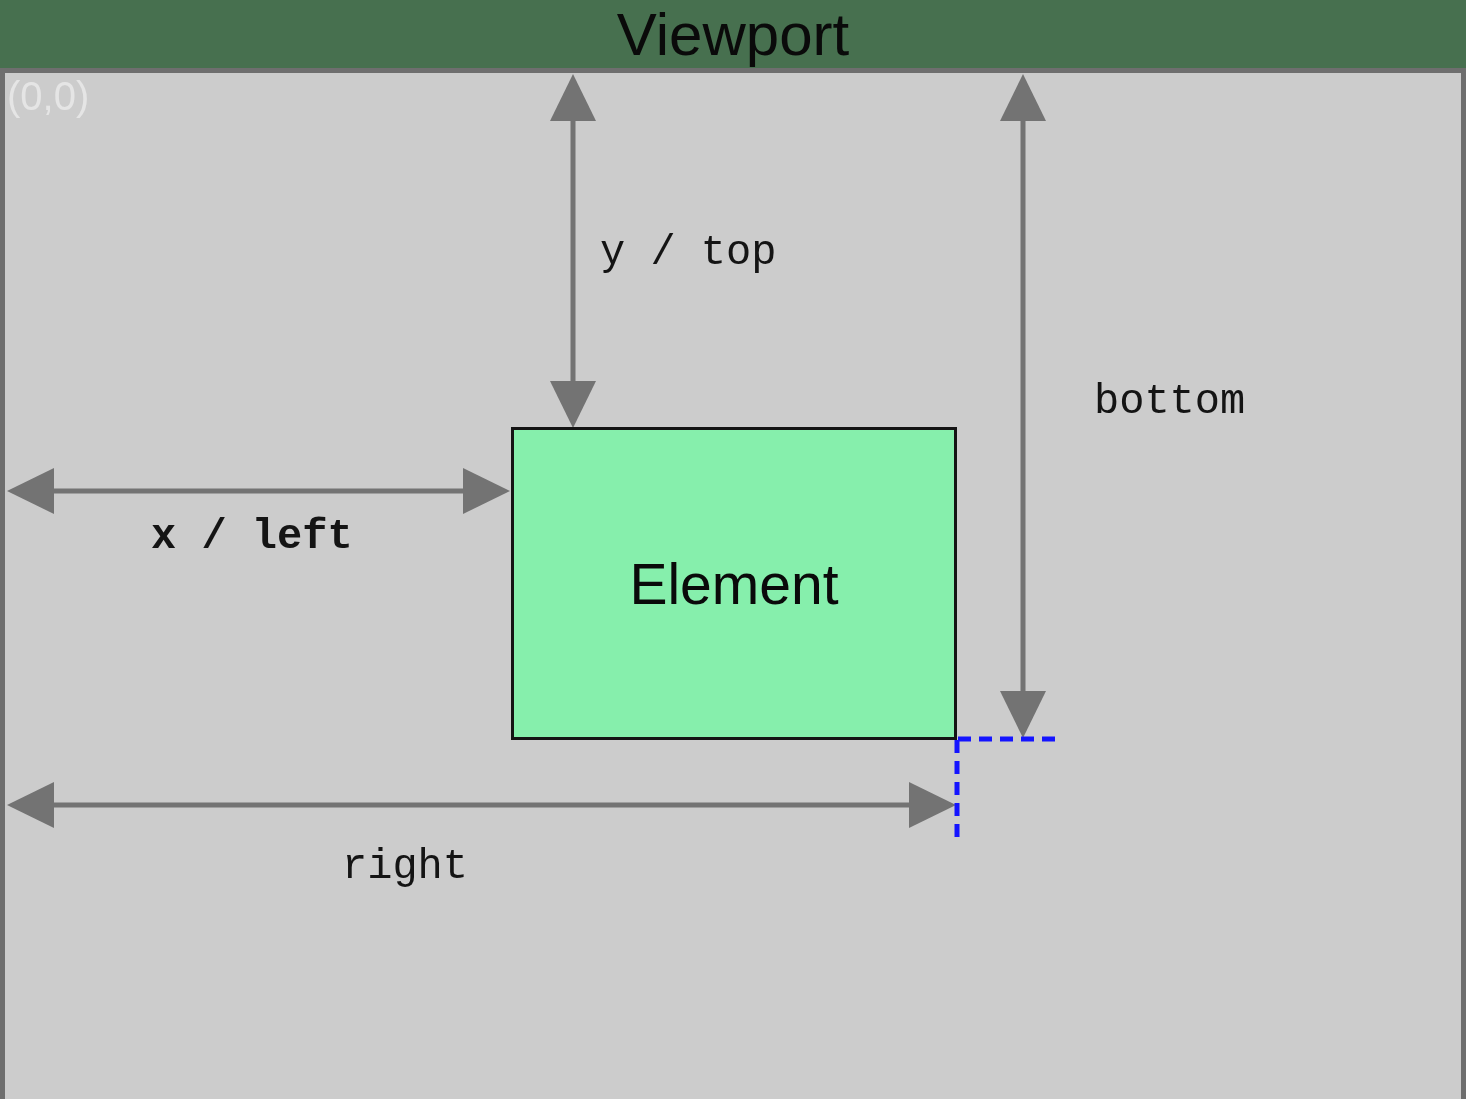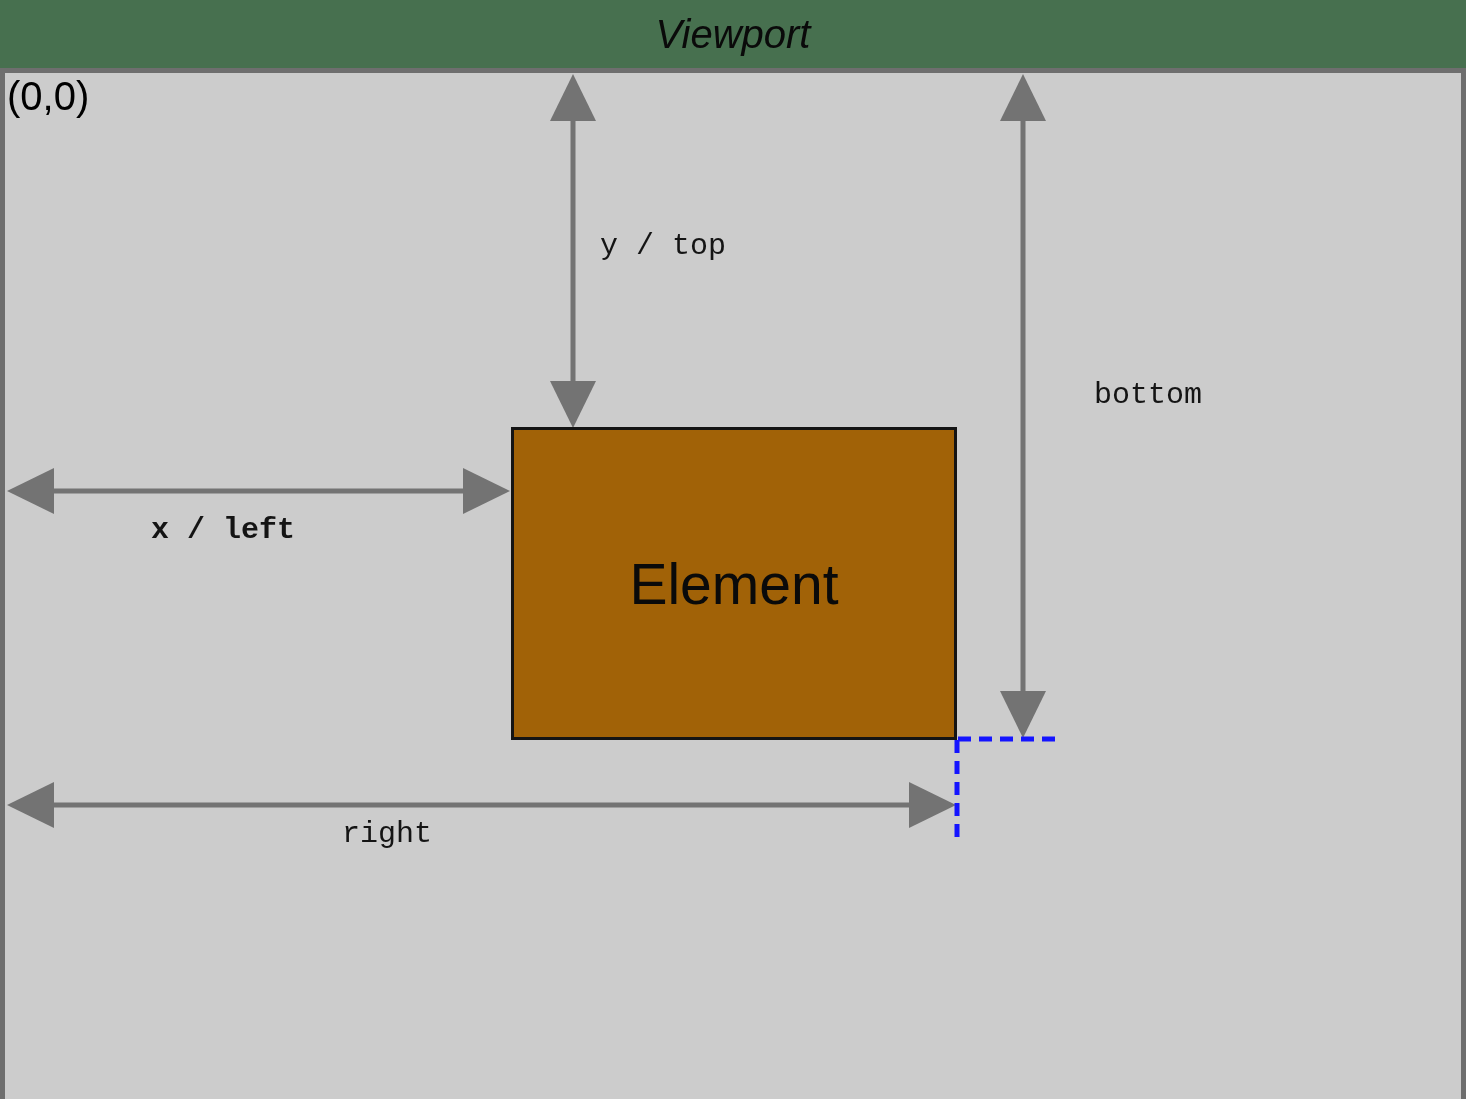--- a/index.html
+++ b/index.html
@@ -9,24 +9,23 @@
     overflow: hidden;
     background: #47704f;
     font-family: "Liberation Sans", sans-serif;
   }
   .title-band {
     position: absolute; left: 0; top: 0;
     width: 1466px; height: 68px;
     display: flex; align-items: center; justify-content: center;
   }
   .title {
-    font-size: 40px;
+    font-size: 60px;
     color: #0a0a0a;
     letter-spacing: 0px;
-    font-style: italic;
   }
   .viewport {
     position: absolute;
     left: 0; top: 68px;
     width: 1456px; height: 1026px;
     background: #cccccc;
     border: 5px solid #6e6e6e;
   }
   .origin {
     position: absolute; left: 7px; top: 72px;
@@ -40,45 +39,45 @@
     background: #f7f3ec;
     border: 3px solid #141414;
     display: flex; align-items: center; justify-content: center;
   }
   .element-label {
     font-size: 57px; color: #0a0a0a;
   }
   .mono-label {
     position: absolute;
     font-family: "Liberation Mono", monospace;
-    font-size: 30px;
+    font-size: 42px;
     line-height: 1.2;
     color: #141414;
     white-space: pre;
   }
   .lbl-y-top   { left: 600px;  top: 228px; }
   .lbl-bottom  { left: 1094px; top: 377px; }
   .lbl-x-left  { left: 151px;  top: 512px; font-weight: bold; }
-  .lbl-right   { left: 342px;  top: 816px; }
+  .lbl-right   { left: 342px;  top: 842px; }
   svg.overlay {
     position: absolute; left: 0; top: 0;
     width: 1466px; height: 1099px;
     pointer-events: none;
   }
 </style>
 </head>
 <body style="background-color: rgb(71, 112, 79);">
 
 <div class="title-band">
   <span class="title" style="color: rgb(10, 10, 10);">Viewport</span>
 </div>
 
 <div class="viewport" style="background-color: rgb(204, 204, 204);"></div>
 
-<div class="origin" style="color: #000000;">(0,0)</div>
+<div class="origin" style="color: #e5e5e5;">(0,0)</div>
 
 <svg class="overlay" viewBox="0 0 1466 1099" xmlns="http://www.w3.org/2000/svg">
 
   <g>
     <line x1="573" y1="112" x2="573" y2="390" stroke-width="5" stroke="#737373"></line>
     <polygon points="573,74 550,121 596,121" fill="#737373"></polygon>
     <polygon points="573,428 550,381 596,381" fill="#737373"></polygon>
   </g>
 
   <g>
@@ -98,20 +97,20 @@
     <polygon points="7,805 54,782 54,828" fill="#737373"></polygon>
     <polygon points="956,805 909,782 909,828" fill="#737373"></polygon>
   </g>
 
   <g>
     <line x1="958" y1="739" x2="1060" y2="739" stroke-width="5" stroke-dasharray="13 8" stroke="#1414ff"></line>
     <line x1="957" y1="740" x2="957" y2="845" stroke-width="5" stroke-dasharray="13 8" stroke="#1414ff"></line>
   </g>
 </svg>
 
-<div class="element-box" style="background-color: #a16207;">
+<div class="element-box" style="background-color: #86efac;">
   <span class="element-label" style="color: rgb(10, 10, 10);">Element</span>
 </div>
 
 <div class="mono-label lbl-y-top">y / top</div>
 <div class="mono-label lbl-bottom">bottom</div>
 <div class="mono-label lbl-x-left">x / left</div>
 <div class="mono-label lbl-right">right</div>
 
 </body></html>

